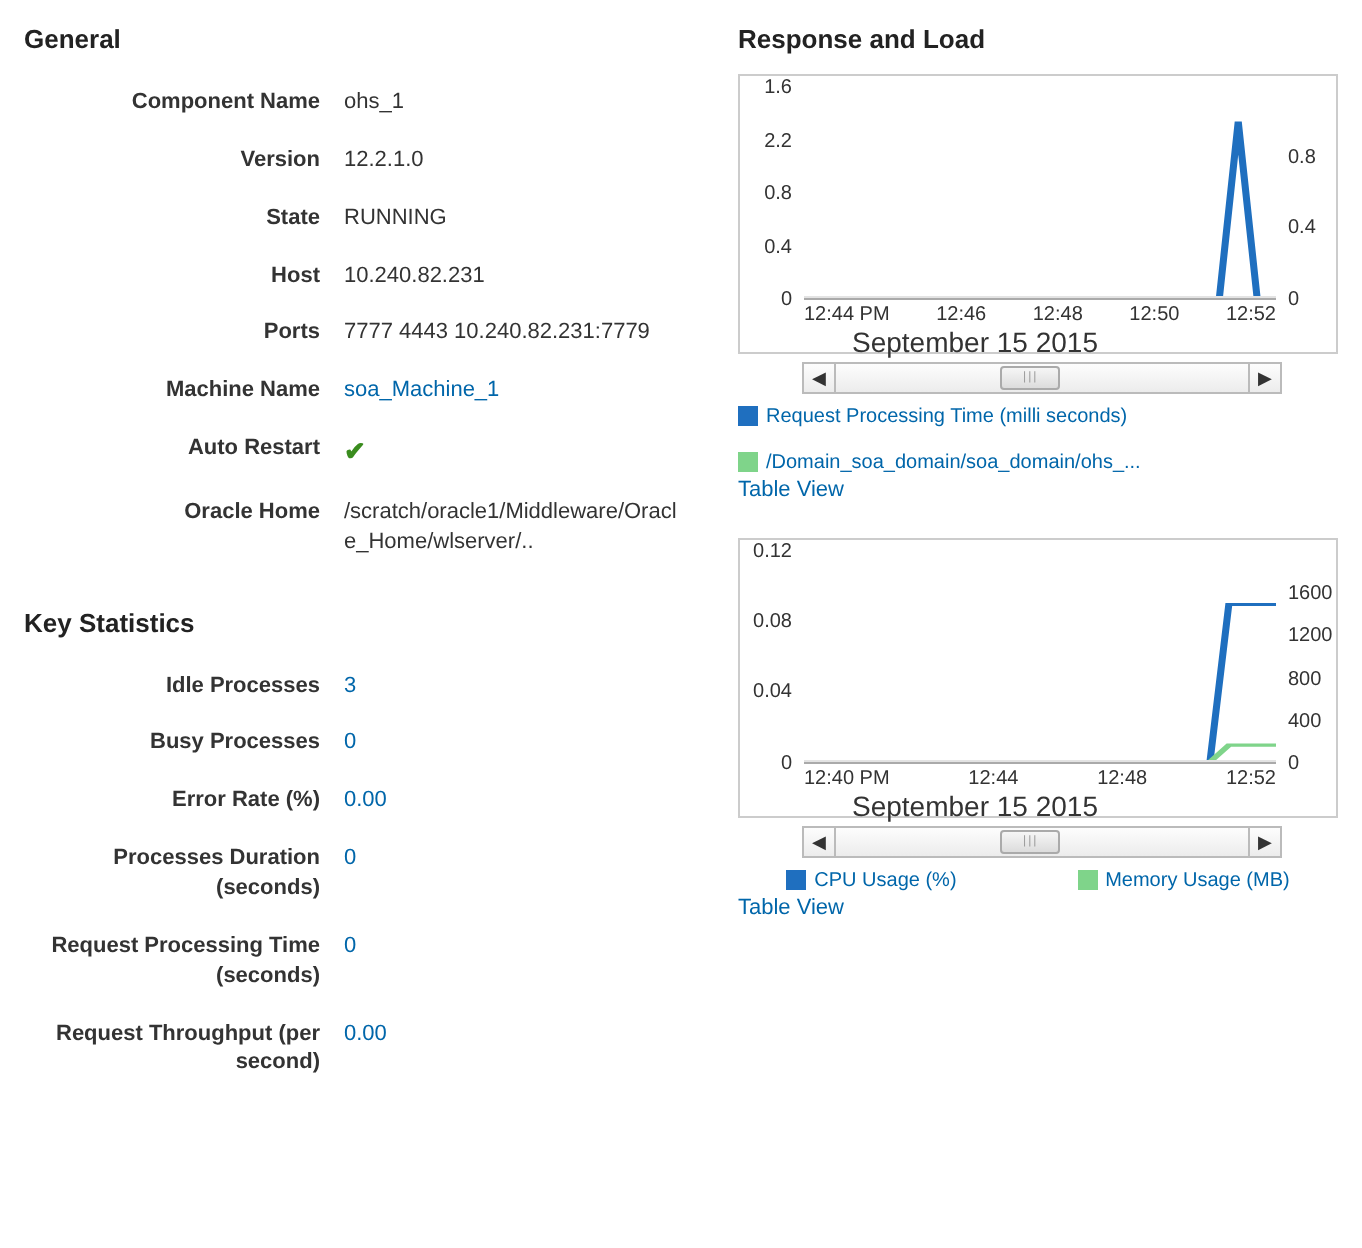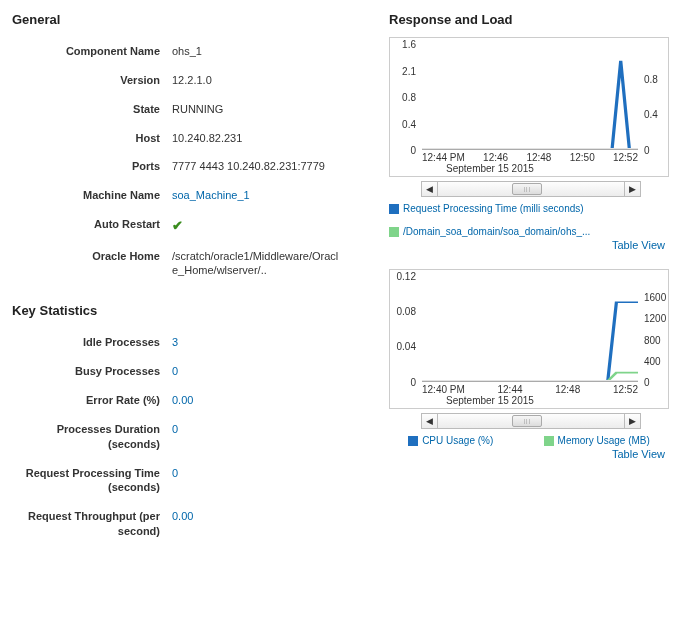--- a/index.html
+++ b/index.html
@@ -4,21 +4,21 @@
 <style>
 * { box-sizing: border-box; margin: 0; padding: 0; }
 body {
   font-family: Tahoma, Arial, sans-serif;
   font-size: 11px;
   color: #333;
   background: #fff;
   width: 681px;
   padding: 8px 12px;
 }
-.cols { display: flex; gap: 24px; }
+.cols { display: flex; gap: 4px; }
 .left { width: 330px; flex-shrink: 0; }
 .right { flex: 1; }
 h2 {
   font-size: 13px;
   font-weight: bold;
   color: #222;
   margin-bottom: 10px;
   margin-top: 4px;
 }
 .kv-rows { display: flex; flex-direction: column; }
@@ -100,21 +100,21 @@
   bottom: 0;
   height: 24px;
 }
 .xaxis .ticks {
   display: flex;
   justify-content: space-between;
   font-size: 10px;
   color: #333;
 }
 .xaxis .date {
-  font-size: 10px;
+  font-size: 14px;
   color: #333;
   padding-left: 24px;
 }
 
 .gridline {
   position: absolute;
   left: 0; right: 0;
   border-top: 1px solid #e3e3e3;
 }
 .scrollbar {
@@ -152,35 +152,34 @@
 }
 
 .legend {
   display: flex;
   flex-wrap: wrap;
   gap: 12px;
   margin: 6px 0 2px 0;
 }
 .legend-item {
   display: flex;
-  align-items: flex-end;
+  align-items: flex-start;
   gap: 4px;
   font-size: 10px;
   color: #0066aa;
 }
 .legend-swatch {
   width: 10px;
   height: 10px;
   flex-shrink: 0;
 }
 .table-view {
-  text-align: right;
   font-size: 11px;
   margin-top: 2px;
-  margin-right: 4px;
+  margin-right: 15px;
 }
 .table-view a { color: #0066aa; text-decoration: none; }
 
 .chart-section { margin-bottom: 18px; padding-left: 23px; }
 .right h2 { margin-top: 4px; }
 </style>
 </head>
 <body>
 
 <div class="cols">
@@ -253,21 +252,21 @@
     </div>
   </div>
 
   <div class="right">
 
     <div class="chart-section">
       <h2>Response and Load</h2>
       <div class="chart-box">
         <div class="yaxis-left">
           <span style="top:0%">1.6</span>
-          <span style="top:25%">2.1</span>
+          <span style="top:25%">2.2</span>
           <span style="top:50%">0.8</span>
           <span style="top:75%">0.4</span>
           <span style="top:100%">0</span>
         </div>
         <div class="yaxis-right">
           <span style="top:33%">0.8</span>
           <span style="top:66%">0.4</span>
           <span style="top:100%">0</span>
         </div>
         <div class="chart-plot">

